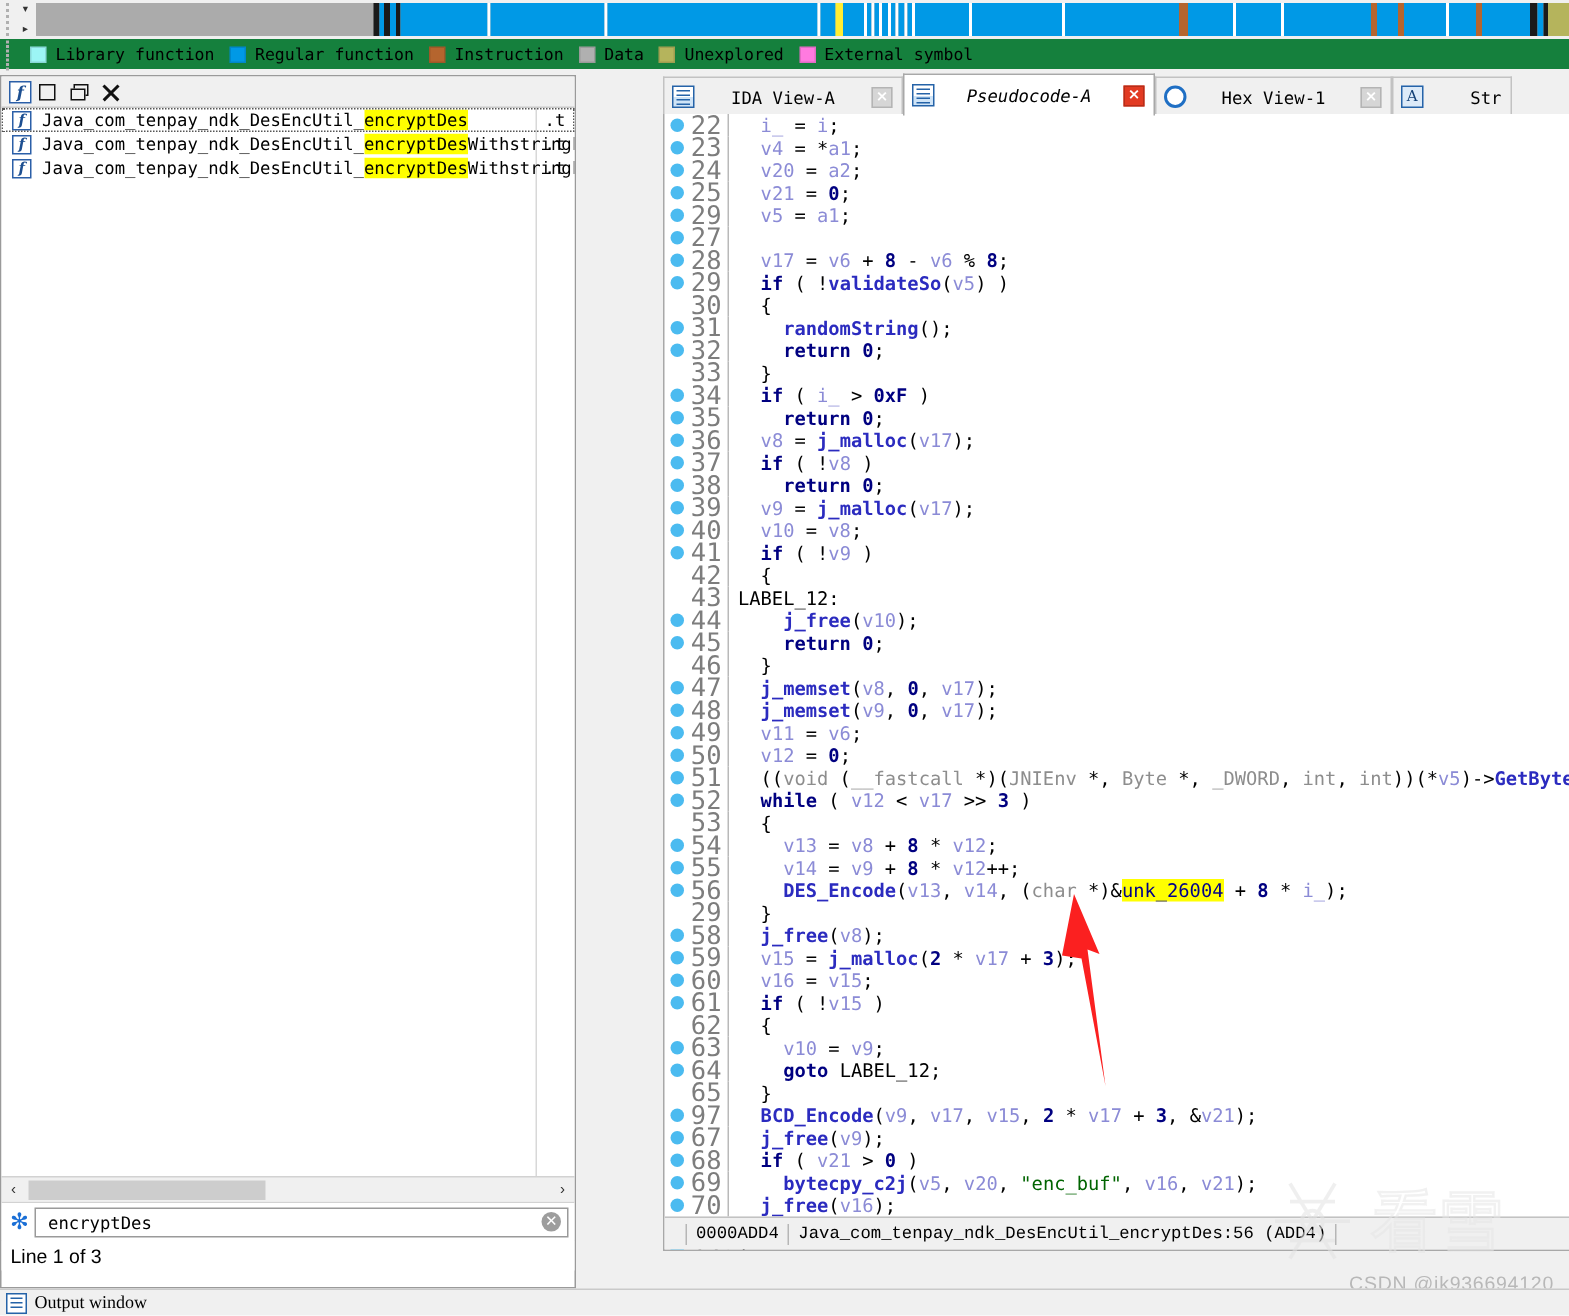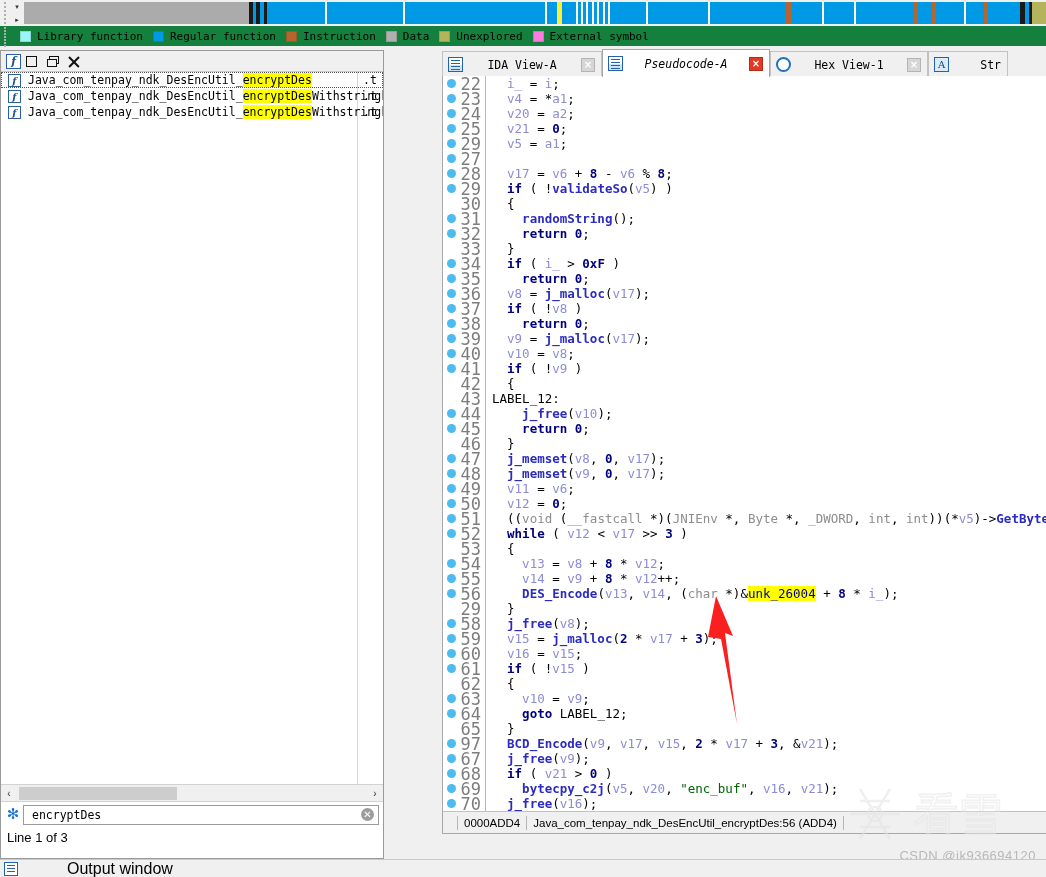--- a/index.html
+++ b/index.html
@@ -203,21 +203,21 @@
   .ctext .str  { color: #006400; }
   .ctext .lbl  { color: #000000; }
   .ctext mark  { background: #ffff00; color: #00008b; }
 
   .code-status {
     position: absolute; left: 0; bottom: 0; width: 100%; height: 22px;
     background: #f0f0f0; border-top: 1px solid #c2c2c2;
     display: flex; align-items: center;
   }
   .cs-cell {
-    font-family: Liberation Sans, sans-serif; font-size: 11.5px; color: #000;
+    font-family: Liberation Mono, monospace; font-size: 11.5px; color: #000;
     padding: 0 6px; height: 16px; line-height: 16px;
   }
   .cs-sep { width: 1px; height: 14px; background: #b6b6b6; }
 
   
   .arrow { position: absolute; left: 690px; top: 596px; width: 60px; height: 130px; pointer-events: none; }
 
   
   .wm-kanxue {
     position: absolute; right: 8px; bottom: 24px; width: 190px; height: 72px;
@@ -236,21 +236,21 @@
     display: flex; align-items: center;
   }
   .out-ico {
     width: 14px; height: 14px; margin: 0 5px 0 4px; flex: 0 0 auto;
     border: 1px solid #2563a8; background: #fff; position: relative;
   }
   .out-ico::before {
     content:""; position:absolute; left:2px; top:2px; width:8px;height:1px;background:#2563a8;
     box-shadow: 0 3px 0 #2563a8, 0 6px 0 #2563a8;
   }
-  .out-title { font-family: Liberation Sans, sans-serif; font-size: 16px; color: #000; margin-left: 44px; }
+  .out-title { font-family: Liberation Serif, serif; font-size: 12px; color: #000; }
 
   .vsplit { position: absolute; left: 384px; top: 50px; width: 6px; height: 809px; background: #f0f0f0; }
 </style>
 </head>
 <body>
 
 <div id="app">
 
   <div class="navband">
     <div class="gripper">

